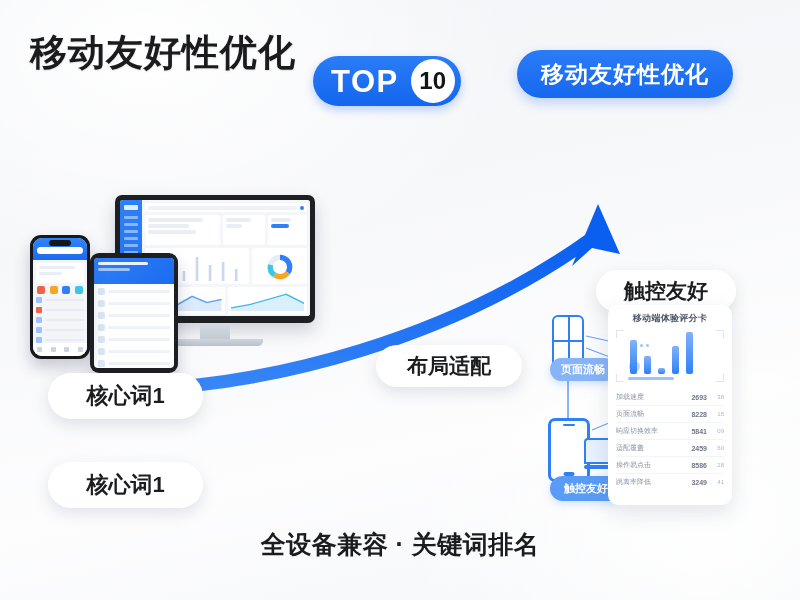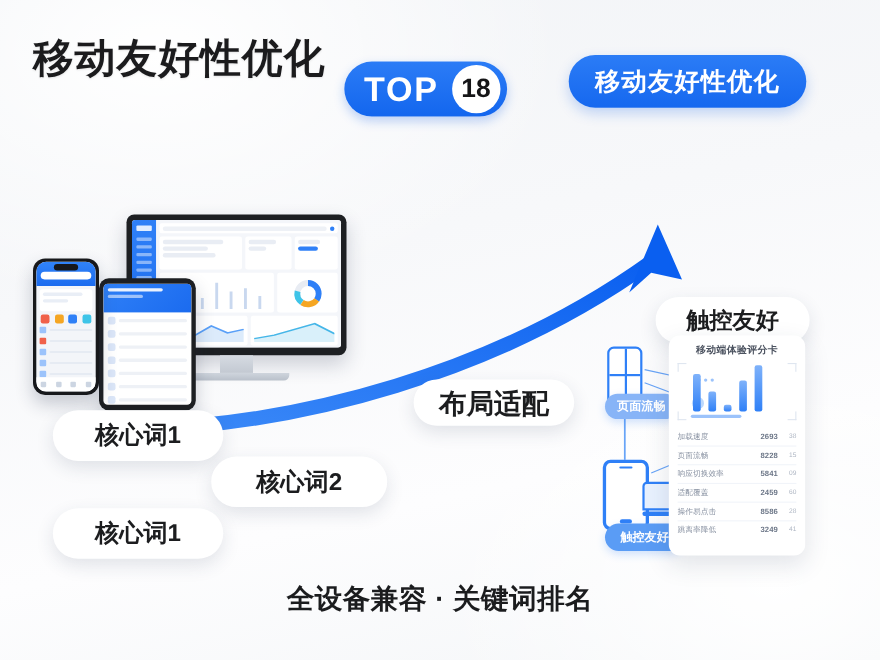--- a/index.html
+++ b/index.html
@@ -118,21 +118,21 @@
   
   .pill-white {
     position:absolute; border-radius:26px; background:#fff;
     display:flex; align-items:center; justify-content:center;
     font-weight:bold; color:#1c1d1f;
     box-shadow:0 6px 16px rgba(40,55,85,.13);
   }
   #kw1 { left:48px;  top:373px; width:155px; height:46px; font-size:22px; }
   #kw2 { left:192px; top:415px; width:160px; height:46px; font-size:22px; }
   #kw3 { left:48px;  top:462px; width:155px; height:46px; font-size:22px; }
-  #layout-pill { left:376px; top:345px; width:146px; height:42px; font-size:25px; }
+  #layout-pill { left:376px; top:345px; width:146px; height:42px; font-size:21px; }
   #touch-pill-top { left:596px; top:270px; width:140px; height:42px; font-size:21px; }
 
   
   .diagram { position:absolute; left:540px; top:310px; width:110px; height:200px; }
   .d-phone-sm { position:absolute; left:12px; top:5px; width:32px; height:54px; border:2.5px solid #2f80f7; border-radius:6px; background:#fff; }
   .d-phone-sm .splitv { position:absolute; left:50%; top:0; bottom:0; width:2px; background:#2f80f7; }
   .d-phone-sm .splith { position:absolute; left:0; right:0; top:45%; height:2px; background:#2f80f7; }
   .d-phone-sm .home { position:absolute; left:50%; transform:translateX(-50%); bottom:3px; width:9px; height:3px; border-radius:2px; background:#2f80f7; }
   .d-phone-lg { position:absolute; left:8px; top:108px; width:42px; height:64px; border:3px solid #2f80f7; border-radius:7px; background:#fff; }
   .d-phone-lg .top { position:absolute; left:50%; transform:translateX(-50%); top:3px; width:12px; height:2px; border-radius:1px; background:#2f80f7; }
@@ -177,21 +177,21 @@
 </style>
 </head>
 <body>
 
 <div class="stage">
 
   <div class="hl-main">移动友好性优化</div>
 
   <div class="top-badge">
     <span class="tp-word">TOP</span>
-    <span class="tp-num">18</span>
+    <span class="tp-num">10</span>
   </div>
 
   <div class="pill-blue-top">移动友好性优化</div>
 
 
   <svg class="arrow-svg" viewBox="0 0 580 230">
     <defs>
       <linearGradient id="ag" x1="0" y1="1" x2="1" y2="0">
         <stop offset="0" stop-color="#3d8bf8"></stop>
           <stop offset="1" stop-color="#0a5ff0"></stop>
@@ -359,21 +359,20 @@
           <i></i>
           <i></i>
           <i></i>
           <i></i>
         </div>
       </div>
     </div>
   </div>
 
   <div class="pill-white" id="kw1">核心词1</div>
-  <div class="pill-white" id="kw2">核心词2</div>
   <div class="pill-white" id="kw3">核心词1</div>
   <div class="pill-white" id="layout-pill">布局适配</div>
   <div class="pill-white" id="touch-pill-top">触控友好</div>
 
   <div class="diagram">
     <svg class="lines-svg" viewBox="0 0 110 200">
       <g stroke="#4f95f6" stroke-width="1.1" fill="none" opacity=".85">
         <line x1="46" y1="26" x2="110" y2="40"></line>
         <line x1="46" y1="38" x2="110" y2="62"></line>
         <line x1="46" y1="50" x2="110" y2="84"></line>

